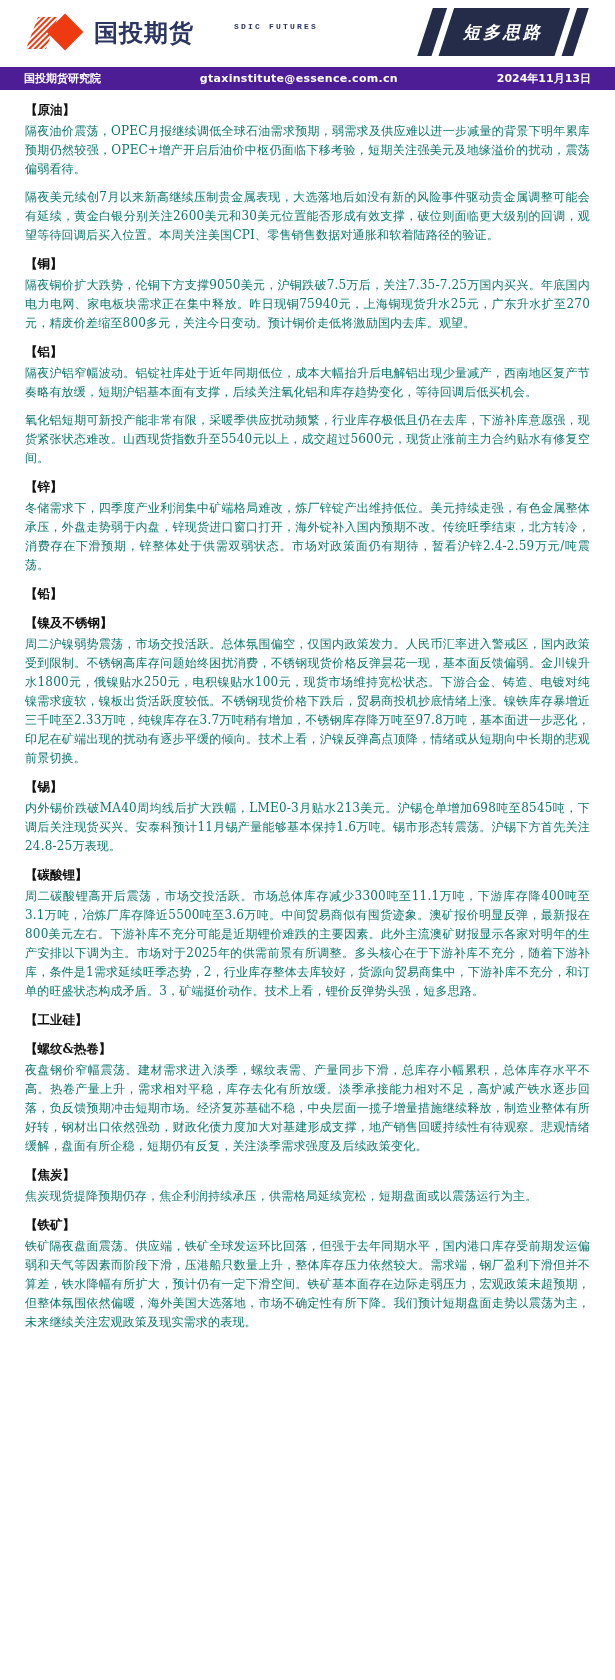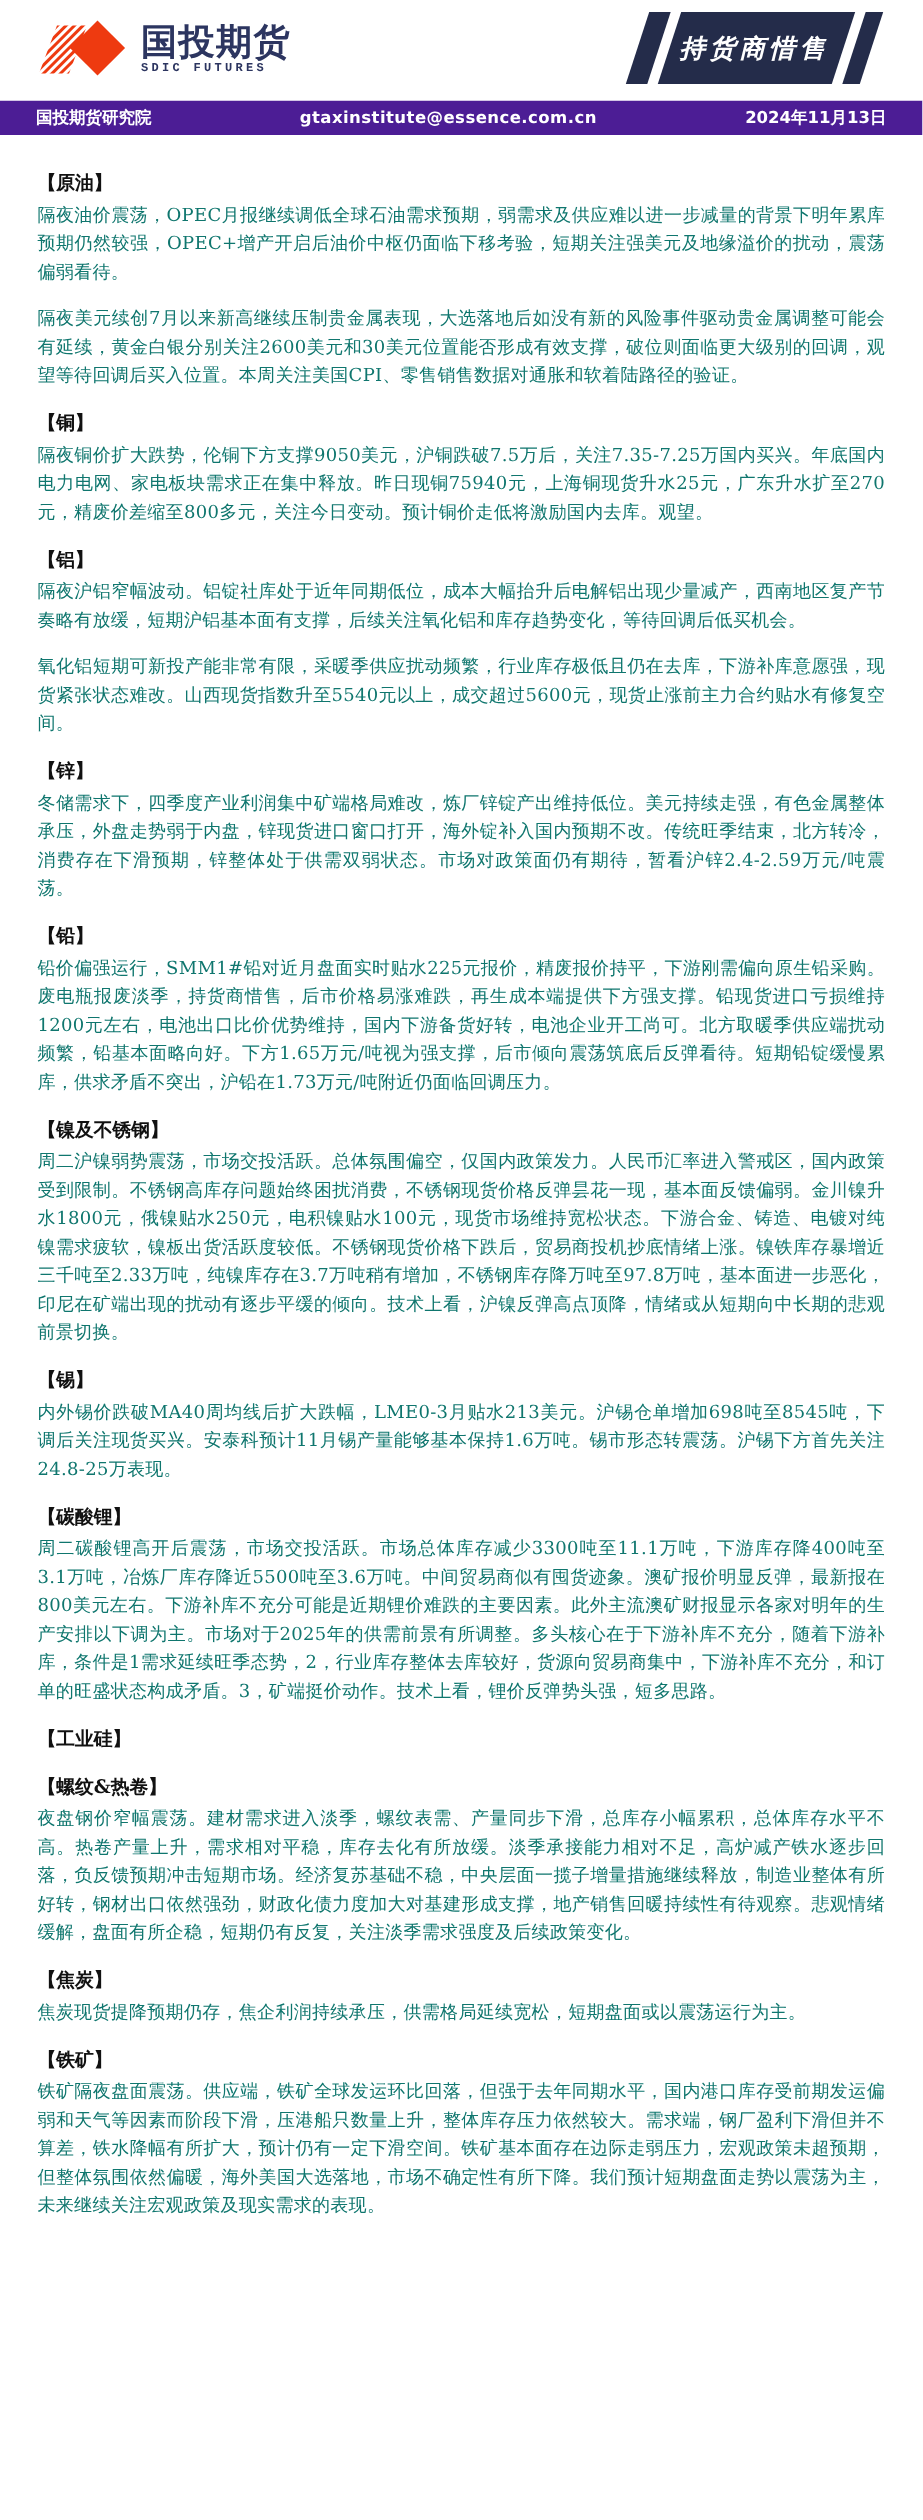--- a/index.html
+++ b/index.html
@@ -5,40 +5,40 @@
   html,body{margin:0;padding:0;}
   body{
     width:615px;height:1680px;overflow:hidden;background:#ffffff;
     font-family:"DejaVu Serif","Liberation Serif",serif;
     color:#1c1c1c;
   }
   
   .top{position:relative;height:67px;background:#fff;}
   .logo{position:absolute;left:24px;top:13px;display:flex;align-items:center;}
   .logo-mark{width:62px;height:40px;margin-right:8px;}
-  .logo-text{display:flex;flex-direction:column;line-height:1;}
+  .logo-text{display:flex;flex-direction:row;line-height:1;gap:40px;}
   .logo-cn{font-size:24px;font-weight:bold;color:#2c3560;letter-spacing:1px;font-family:"DejaVu Sans","Liberation Sans",sans-serif;}
   .logo-en{font-size:8px;font-weight:bold;color:#2c3560;letter-spacing:2.2px;margin-top:2px;font-family:Liberation Mono, monospace;}
   .badge-wrap{position:absolute;right:22px;top:8px;width:180px;height:48px;}
   .badge{position:absolute;left:12px;top:0;width:156px;height:48px;background:#242c4a;transform:skewX(-18deg);}
   .badge-slash{position:absolute;top:-2px;width:7px;height:54px;background:#ffffff;transform:skewX(-18deg);}
   .badge-slash.left{left:26px;}
   .badge-slash.right{right:24px;}
   .badge-label{position:absolute;left:0;top:0;width:100%;height:100%;
     display:flex;align-items:center;justify-content:center;
     color:#ffffff;font-size:17px;font-weight:bold;font-style:italic;letter-spacing:3px;}
   
   .infobar{height:23px;background:#4c1d95;color:#ffffff;
     display:flex;align-items:center;justify-content:space-between;
     padding:0 24px;font-size:11px;font-weight:bold;
     font-family:"DejaVu Sans","Liberation Sans",sans-serif;}
   .infobar .email{font-weight:bold;letter-spacing:0.3px;}
   
   .report{padding:10px 25px 0 25px;}
-  .sec{margin:12px 0 9px 0;}
+  .sec{margin:0 0 9px 0;}
   .sec-title{margin:0 0 2px 0;font-size:12.5px;line-height:20px;font-weight:bold;color:#111;}
   .sec-body{margin:0;font-size:12px;line-height:19px;text-align:justify;color:#0f766e;letter-spacing:0.2px;}
 </style>
 </head>
 <body>
 
 <header class="top">
   <div class="logo">
     <svg class="logo-mark" viewBox="0 0 62 40" xmlns="http://www.w3.org/2000/svg">
       <defs>
@@ -52,21 +52,21 @@
     </svg>
     <div class="logo-text">
       <span class="logo-cn">国投期货</span>
       <span class="logo-en">SDIC FUTURES</span>
     </div>
   </div>
   <div class="badge-wrap">
     <div class="badge"></div>
     <div class="badge-slash left"></div>
     <div class="badge-slash right"></div>
-    <div class="badge-label">持货商惜售</div>
+    <div class="badge-label">短多思路</div>
   </div>
 </header>
 
 <div class="infobar">
   <span class="institute">国投期货研究院</span>
   <span class="email">gtaxinstitute@essence.com.cn</span>
   <span class="date">2024年11月13日</span>
 </div>
 
 <main class="report">
@@ -87,21 +87,20 @@
   </section>
   <section class="sec">
     <p class="sec-body">氧化铝短期可新投产能非常有限，采暖季供应扰动频繁，行业库存极低且仍在去库，下游补库意愿强，现货紧张状态难改。山西现货指数升至5540元以上，成交超过5600元，现货止涨前主力合约贴水有修复空间。</p>
   </section>
   <section class="sec">
     <h2 class="sec-title">【锌】</h2>
     <p class="sec-body">冬储需求下，四季度产业利润集中矿端格局难改，炼厂锌锭产出维持低位。美元持续走强，有色金属整体承压，外盘走势弱于内盘，锌现货进口窗口打开，海外锭补入国内预期不改。传统旺季结束，北方转冷，消费存在下滑预期，锌整体处于供需双弱状态。市场对政策面仍有期待，暂看沪锌2.4-2.59万元/吨震荡。</p>
   </section>
   <section class="sec">
     <h2 class="sec-title">【铅】</h2>
-    <p class="sec-body">铅价偏强运行，SMM1#铅对近月盘面实时贴水225元报价，精废报价持平，下游刚需偏向原生铅采购。废电瓶报废淡季，持货商惜售，后市价格易涨难跌，再生成本端提供下方强支撑。铅现货进口亏损维持1200元左右，电池出口比价优势维持，国内下游备货好转，电池企业开工尚可。北方取暖季供应端扰动频繁，铅基本面略向好。下方1.65万元/吨视为强支撑，后市倾向震荡筑底后反弹看待。短期铅锭缓慢累库，供求矛盾不突出，沪铅在1.73万元/吨附近仍面临回调压力。</p>
   </section>
   <section class="sec">
     <h2 class="sec-title">【镍及不锈钢】</h2>
     <p class="sec-body">周二沪镍弱势震荡，市场交投活跃。总体氛围偏空，仅国内政策发力。人民币汇率进入警戒区，国内政策受到限制。不锈钢高库存问题始终困扰消费，不锈钢现货价格反弹昙花一现，基本面反馈偏弱。金川镍升水1800元，俄镍贴水250元，电积镍贴水100元，现货市场维持宽松状态。下游合金、铸造、电镀对纯镍需求疲软，镍板出货活跃度较低。不锈钢现货价格下跌后，贸易商投机抄底情绪上涨。镍铁库存暴增近三千吨至2.33万吨，纯镍库存在3.7万吨稍有增加，不锈钢库存降万吨至97.8万吨，基本面进一步恶化，印尼在矿端出现的扰动有逐步平缓的倾向。技术上看，沪镍反弹高点顶降，情绪或从短期向中长期的悲观前景切换。</p>
   </section>
   <section class="sec">
     <h2 class="sec-title">【锡】</h2>
     <p class="sec-body">内外锡价跌破MA40周均线后扩大跌幅，LME0-3月贴水213美元。沪锡仓单增加698吨至8545吨，下调后关注现货买兴。安泰科预计11月锡产量能够基本保持1.6万吨。锡市形态转震荡。沪锡下方首先关注24.8-25万表现。</p>
   </section>
   <section class="sec">

